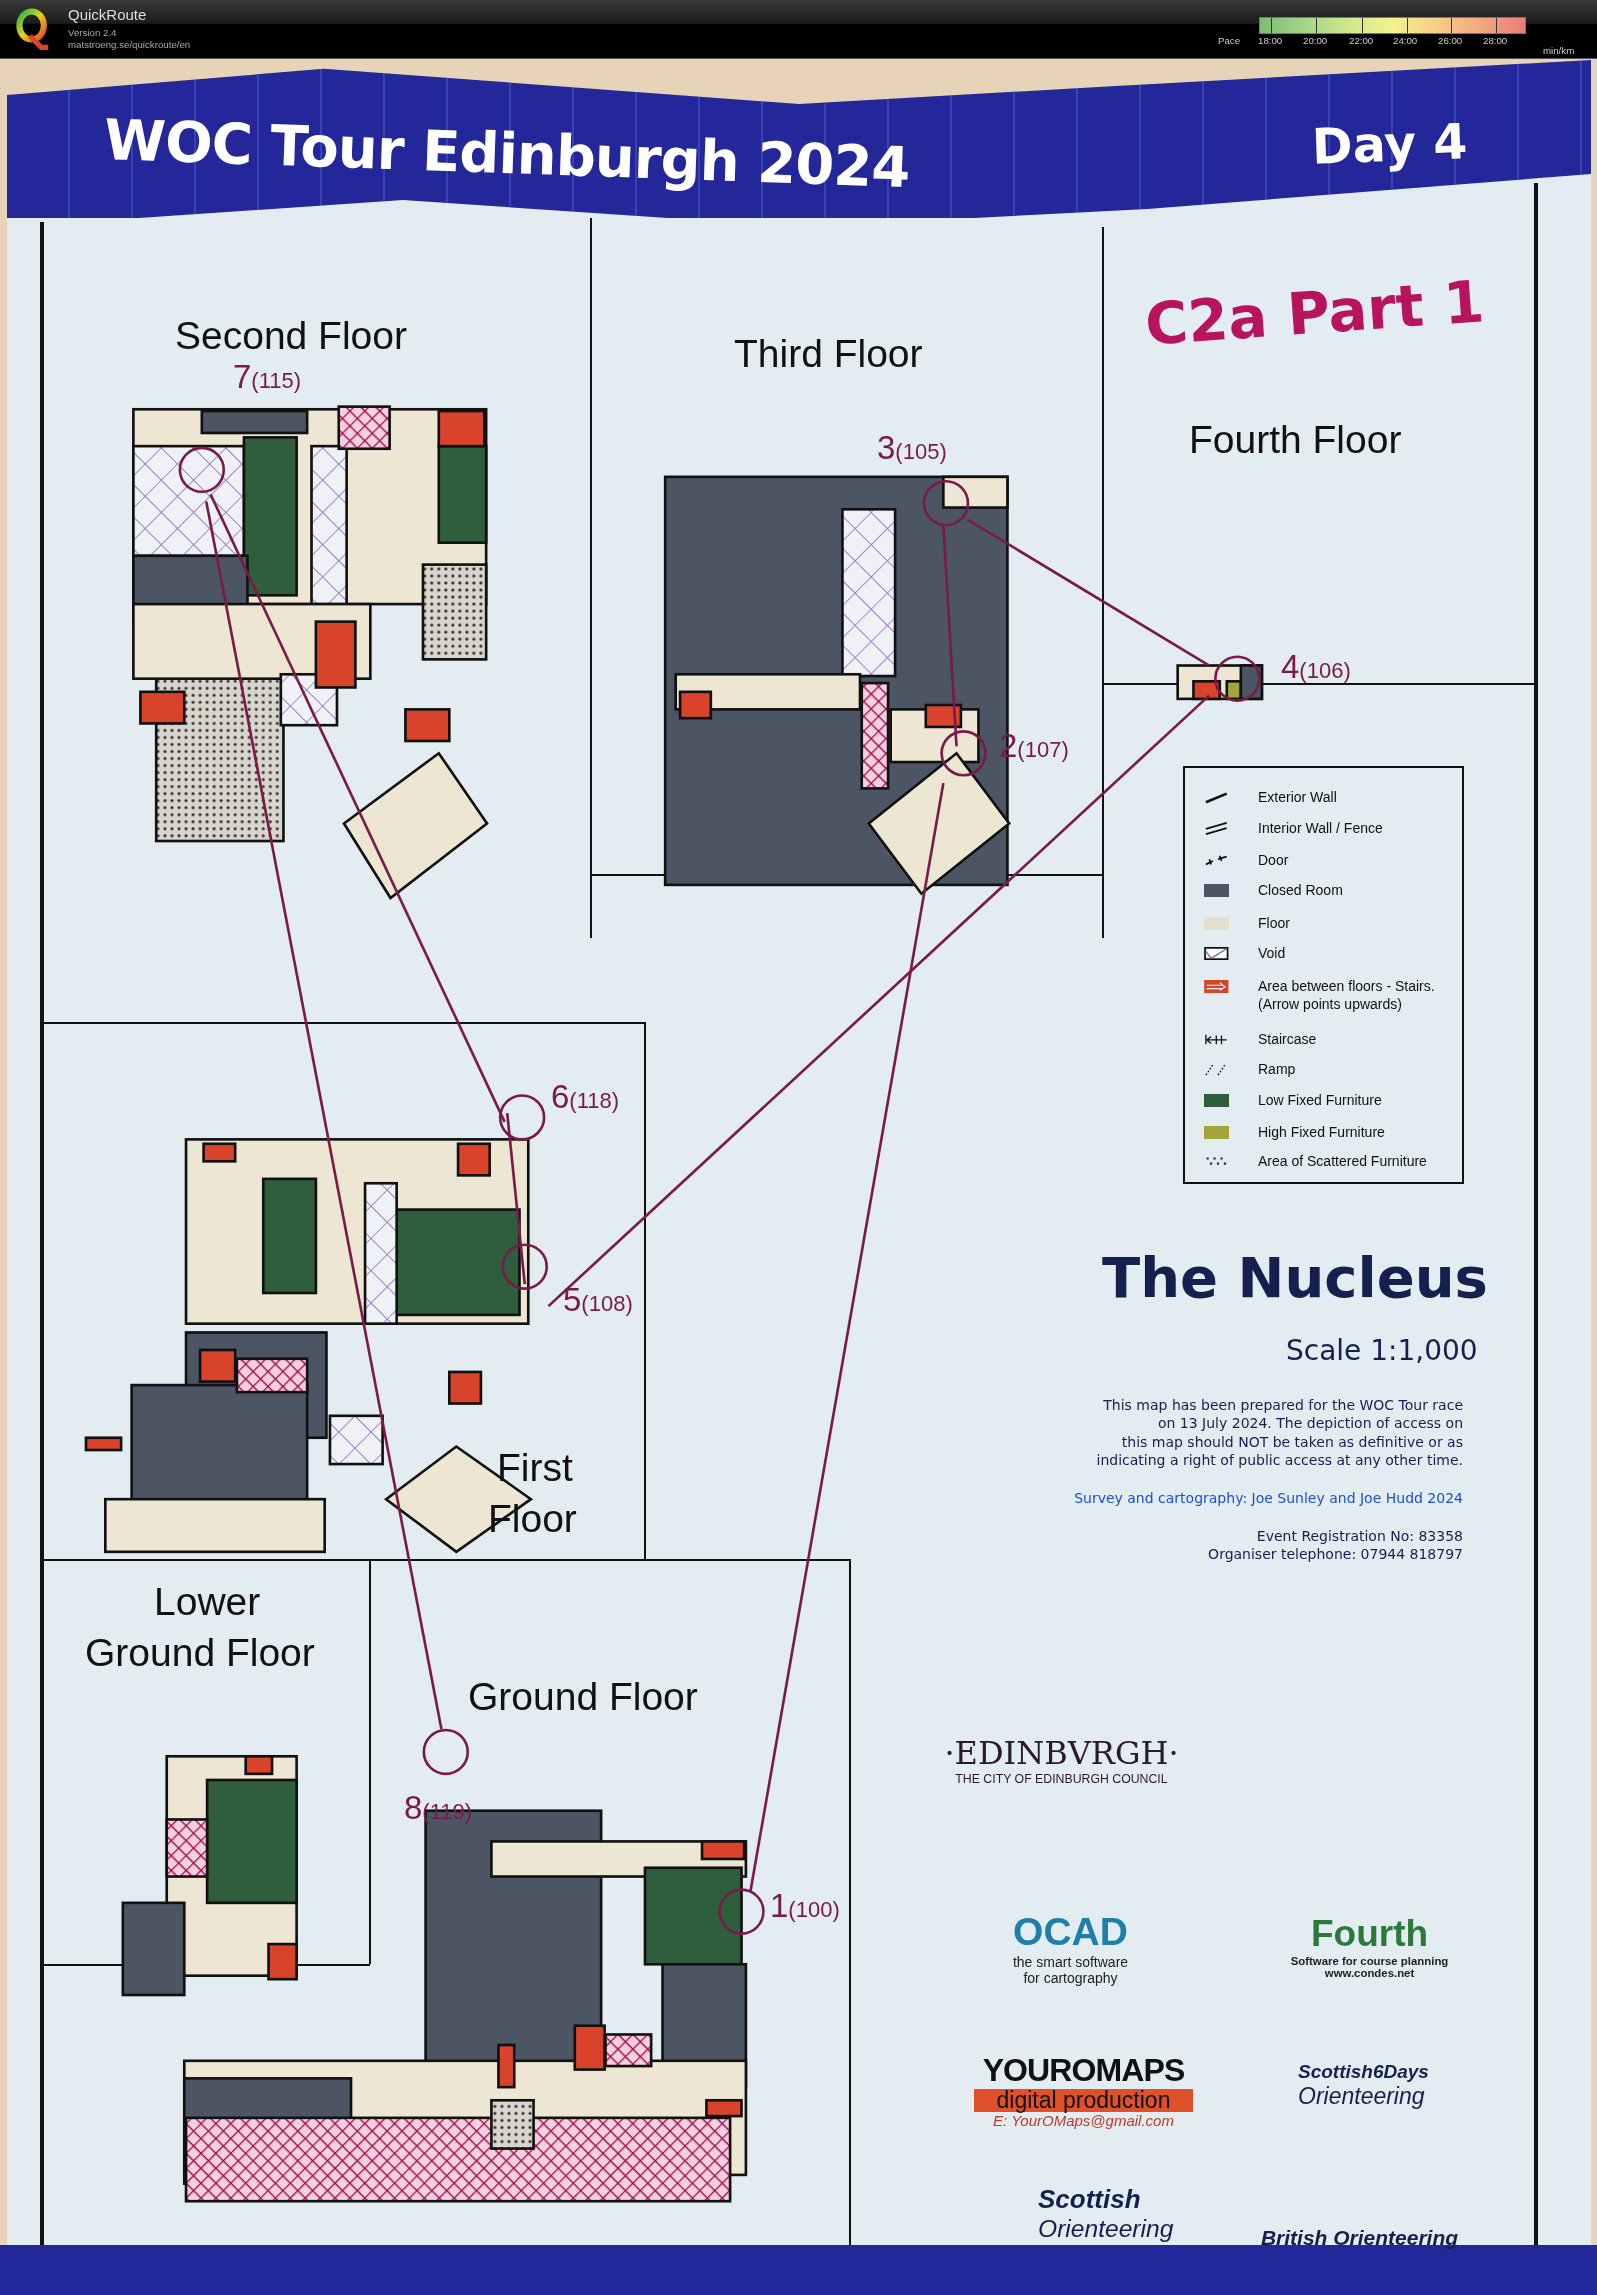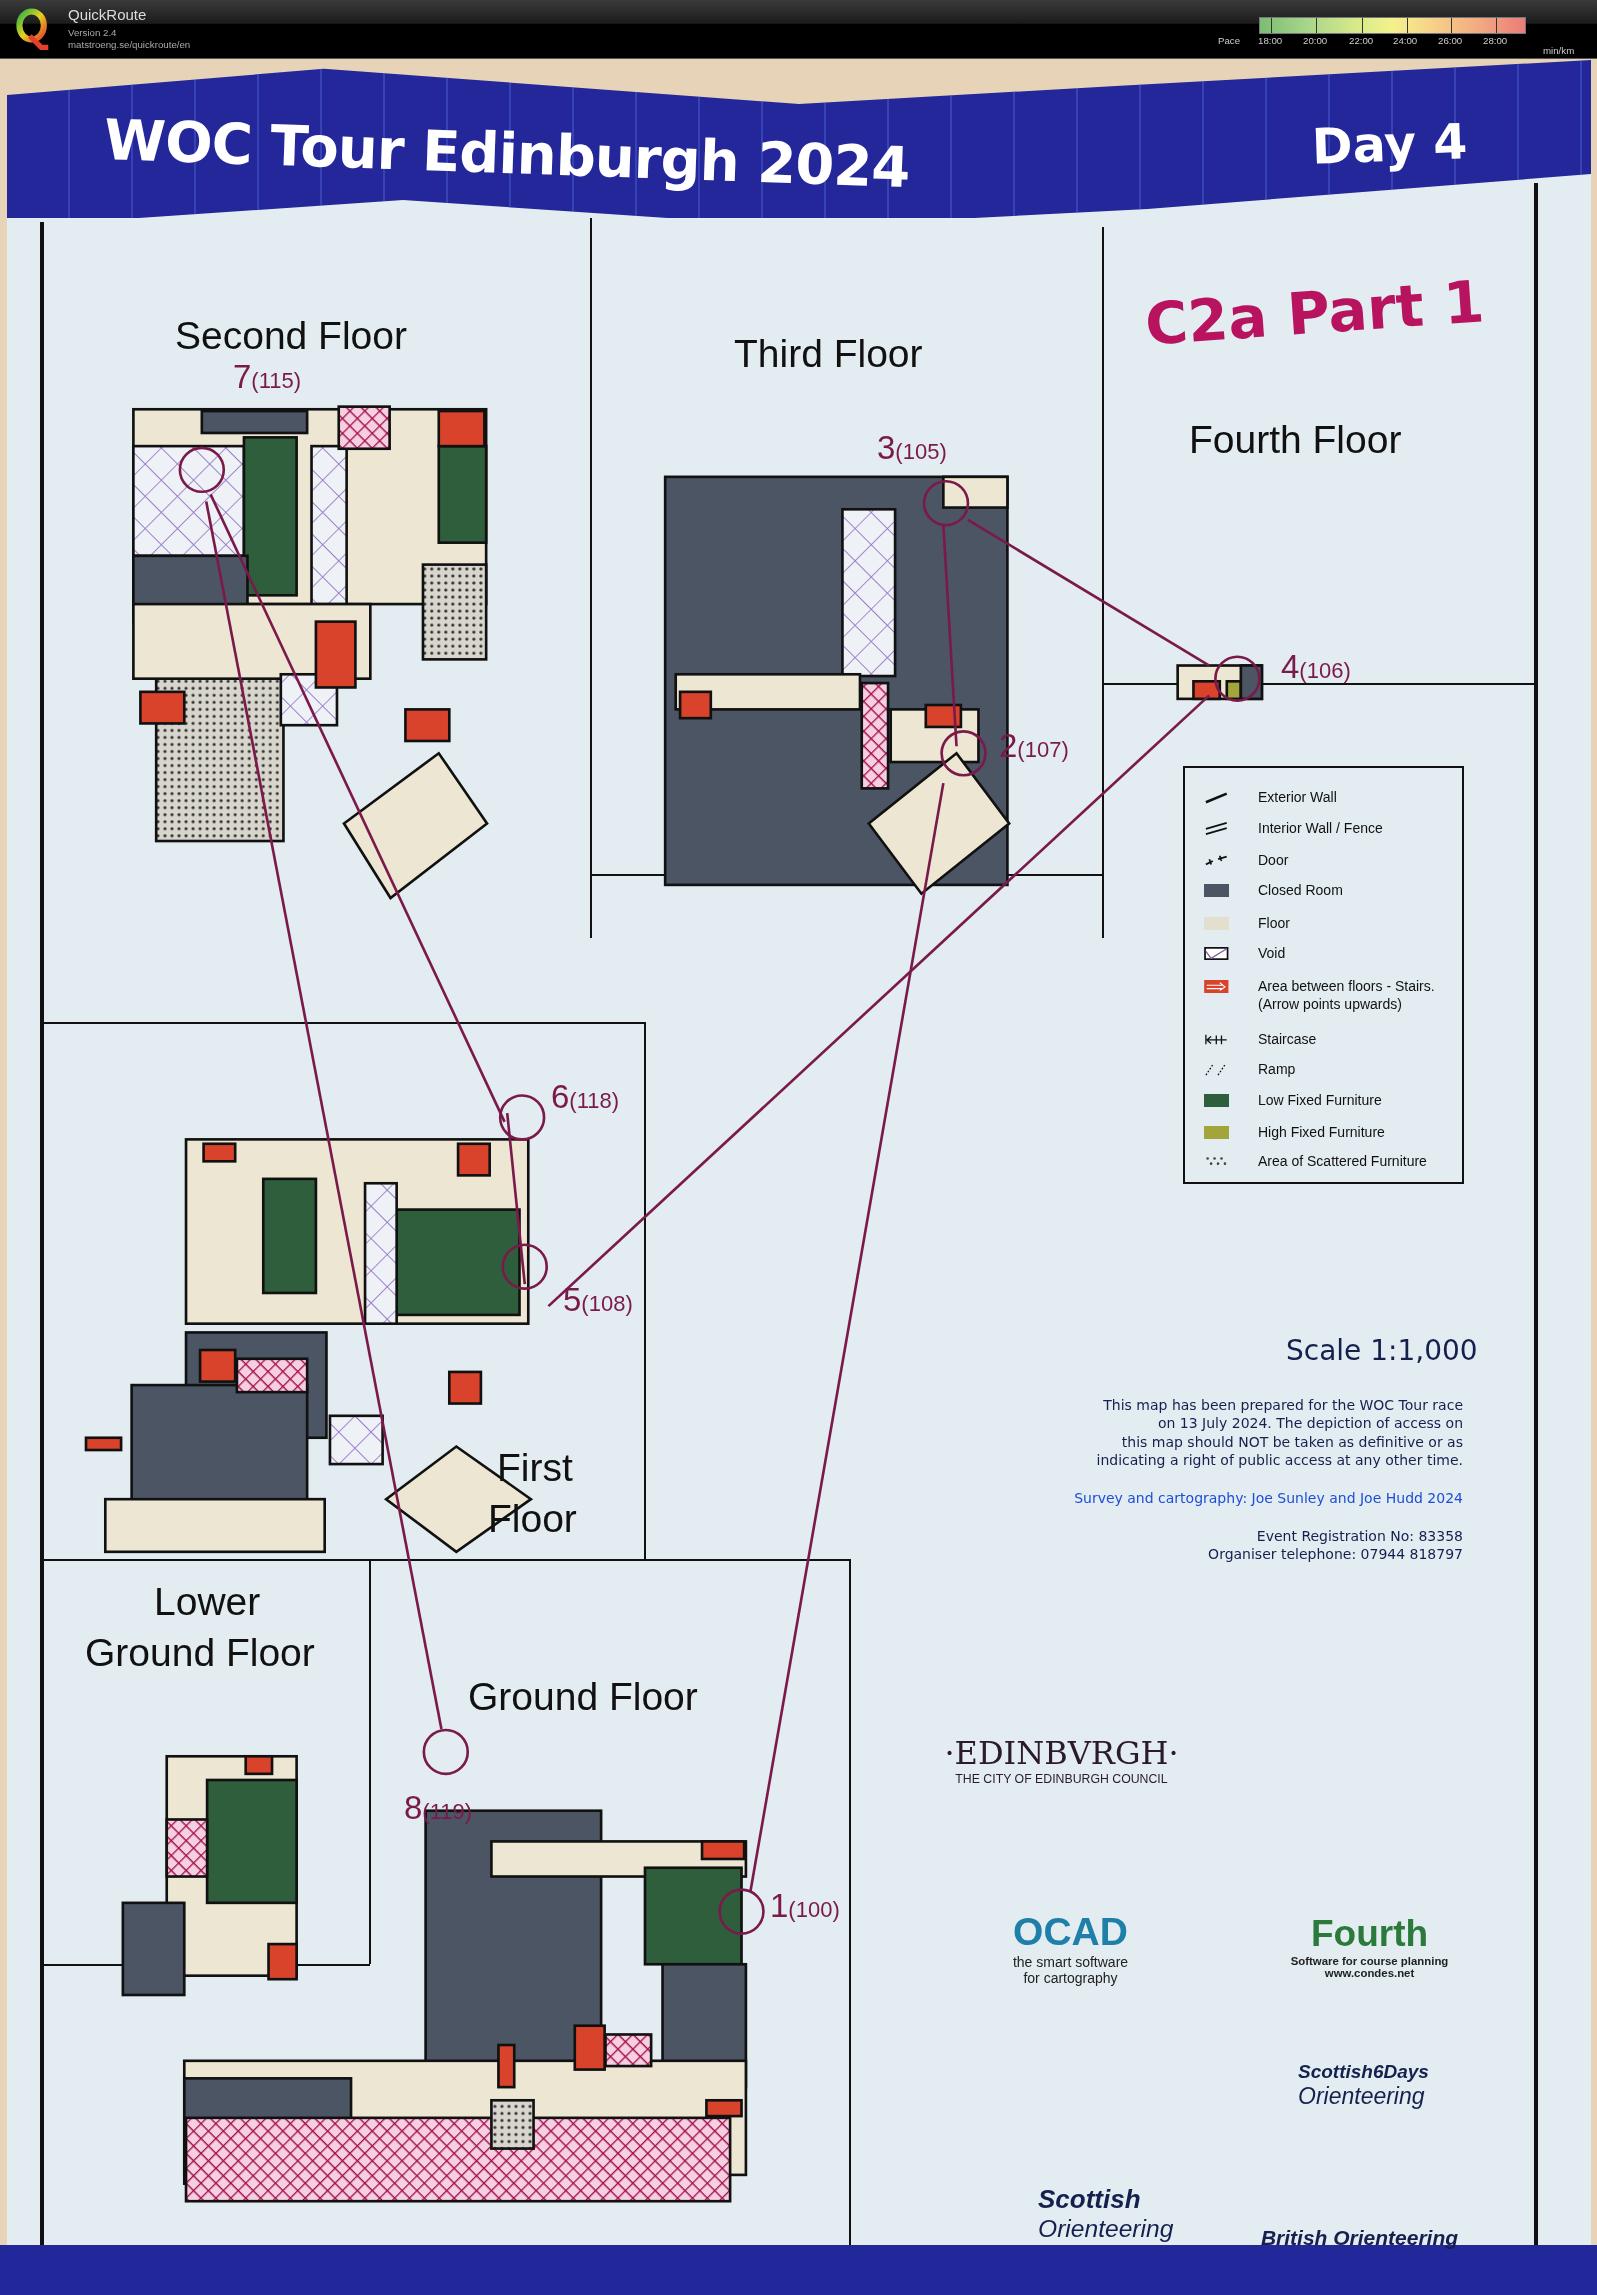--- a/index.html
+++ b/index.html
@@ -311,20 +311,21 @@
             <circle cx="20" cy="4" r="1.5"></circle>
             <circle cx="8" cy="10" r="1.5"></circle>
             <circle cx="16" cy="10" r="1.5"></circle>
             <circle cx="24" cy="10" r="1.5"></circle>
           </g>
         </svg>
         <span class="legend-text">Area of Scattered Furniture</span>
       </div>
   </div>
 
+  <div class="nucleus">The Nucleus</div>
   <div class="scale">Scale 1:1,000</div>
   <div class="disclaimer">
     <div>This map has been prepared for the WOC Tour race</div>
     <div>on 13 July 2024. The depiction of access on</div>
     <div>this map should NOT be taken as definitive or as</div>
     <div>indicating a right of public access at any other time.</div>
   </div>
   <div class="survey">Survey and cartography: Joe Sunley and Joe Hudd 2024</div>
   <div class="reg">
     <div>Event Registration No: 83358</div>
@@ -338,20 +339,25 @@
   <div class="logo" style="left:983px;top:1850px;width:175px">
     <div style="font-size:39px;font-weight:bold;color:#1e7fa8">OCAD</div>
     <div style="font-size:14px;color:#222">the smart software</div>
     <div style="font-size:14px;color:#222">for cartography</div>
   </div>
   <div class="logo" style="left:1264px;top:1853px;width:211px">
     <div style="font-size:37px;font-weight:bold;color:#2c7a3b">Fourth</div>
     <div style="font-size:11.4px;font-weight:bold;color:#222">Software for course planning</div>
     <div style="font-size:11.4px;font-weight:bold;color:#222">www.condes.net</div>
   </div>
+  <div class="logo" style="left:974px;top:1992px;width:219px">
+    <div style="font-size:32px;font-weight:bold;color:#111;letter-spacing:-0.9px">YOUROMAPS</div>
+    <div style="font-size:23px;color:#111;background:#e0502a;line-height:23px">digital production</div>
+    <div style="font-size:15px;color:#c0392b;font-style:italic">E: YourOMaps@gmail.com</div>
+  </div>
   <div class="logo" style="left:1259px;top:2001px;width:219px;text-align:left">
     <div style="font-size:19px;font-weight:bold;font-style:italic;padding-left:39px">Scottish6Days</div>
     <div style="font-size:23px;font-style:italic;padding-left:39px">Orienteering</div>
   </div>
   <div class="logo" style="left:992px;top:2124px;width:202px;text-align:left">
     <div style="font-size:26px;font-weight:bold;font-style:italic;padding-left:46px">Scottish</div>
     <div style="font-size:24.6px;font-style:italic;padding-left:46px">Orienteering</div>
   </div>
   <div class="logo" style="left:1250px;top:2166px;width:219px">
     <div style="font-size:21px;font-weight:bold;font-style:italic">British Orienteering</div>

